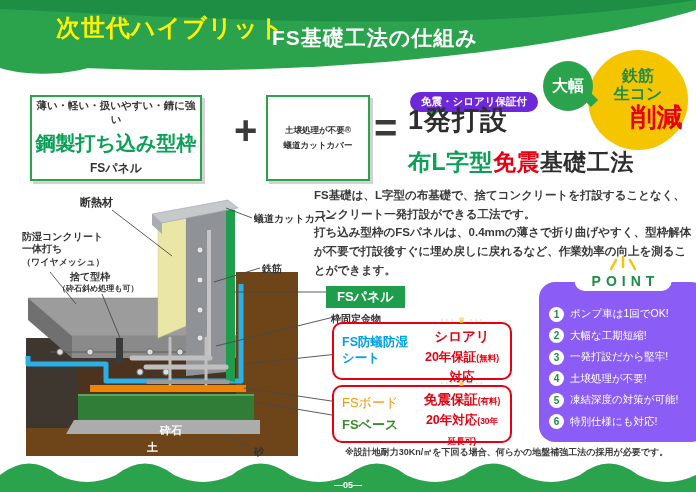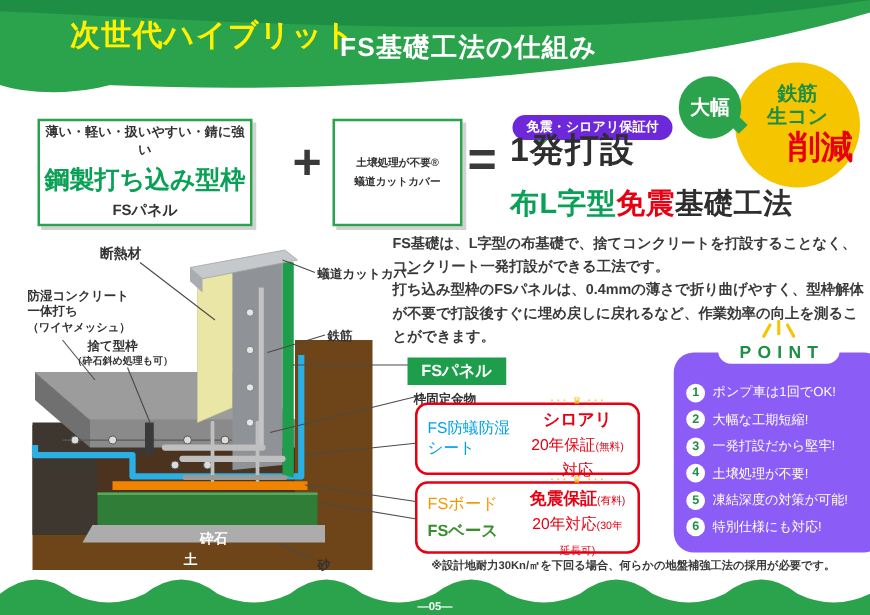--- a/index.html
+++ b/index.html
@@ -44,25 +44,25 @@
   .leader { stroke:#4a4a4a; stroke-width:0.9; fill:none; }
 
   
   .fs-panel-tag { position:absolute; left:326px; top:286px; background:#1E9E4C; color:#fff; font-size:13px; font-weight:bold; padding:2px 11px; }
   .fixing-label { position:absolute; left:331px; top:312px; font-size:10px; font-weight:bold; color:#333; }
   .wbox { position:absolute; left:332px; width:180px; height:58px; border:2px solid #E60012; border-radius:10px; background:#fff; display:flex; align-items:center; padding:4px 8px; gap:6px; }
   .wbox1 { top:322px; } .wbox2 { top:385px; }
   .wbox .names { width:74px; display:flex; flex-direction:column; justify-content:center; gap:4px; }
   .wbox .right { flex:1; text-align:center; line-height:1.25; }
   .crown { color:#F0C420; font-size:8px; letter-spacing:1px; display:block; }
-  .w-blue   { color:#00A0E9; font-size:12.5px; font-weight:normal; line-height:1.25; }
+  .w-blue   { color:#00A0E9; font-size:12.5px; font-weight:bold; line-height:1.25; }
   .w-orange { color:#F39800; font-size:13px; font-weight:normal; }
   .w-green  { color:#3C8D2F; font-size:13px; font-weight:bold; }
   .w-red-l  { color:#E60012; font-size:13.5px; font-weight:bold; }
-  .w-red    { color:#E60012; font-size:12.5px; font-weight:normal; }
+  .w-red    { color:#E60012; font-size:12.5px; font-weight:bold; }
   .w-note   { font-size:8.5px; }
 
   
   .point { position:absolute; left:539px; top:282px; width:168px; height:160px; background:#8b5cf6; border-radius:16px; z-index:4; }
   .point-pill { position:absolute; top:-11px; left:50%; transform:translateX(-50%); background:#fff; color:#1E8E44; font-size:14px; font-weight:bold; letter-spacing:5px; padding:2px 12px 2px 17px; border-radius:12px; white-space:nowrap; }
   .sparkle { position:absolute; top:-27px; left:50%; transform:translateX(-50%); }
   .point-items { padding:18px 8px 6px 10px; display:flex; flex-direction:column; justify-content:space-evenly; height:100%; }
   .p-item { display:flex; align-items:center; gap:6px; }
   .p-num { width:15px; height:15px; min-width:15px; border-radius:50%; background:#fff; color:#1E8E44; font-size:10px; font-weight:bold; display:flex; align-items:center; justify-content:center; }
   .p-txt { color:#fff; font-size:10.5px; font-weight:normal; white-space:nowrap; }

